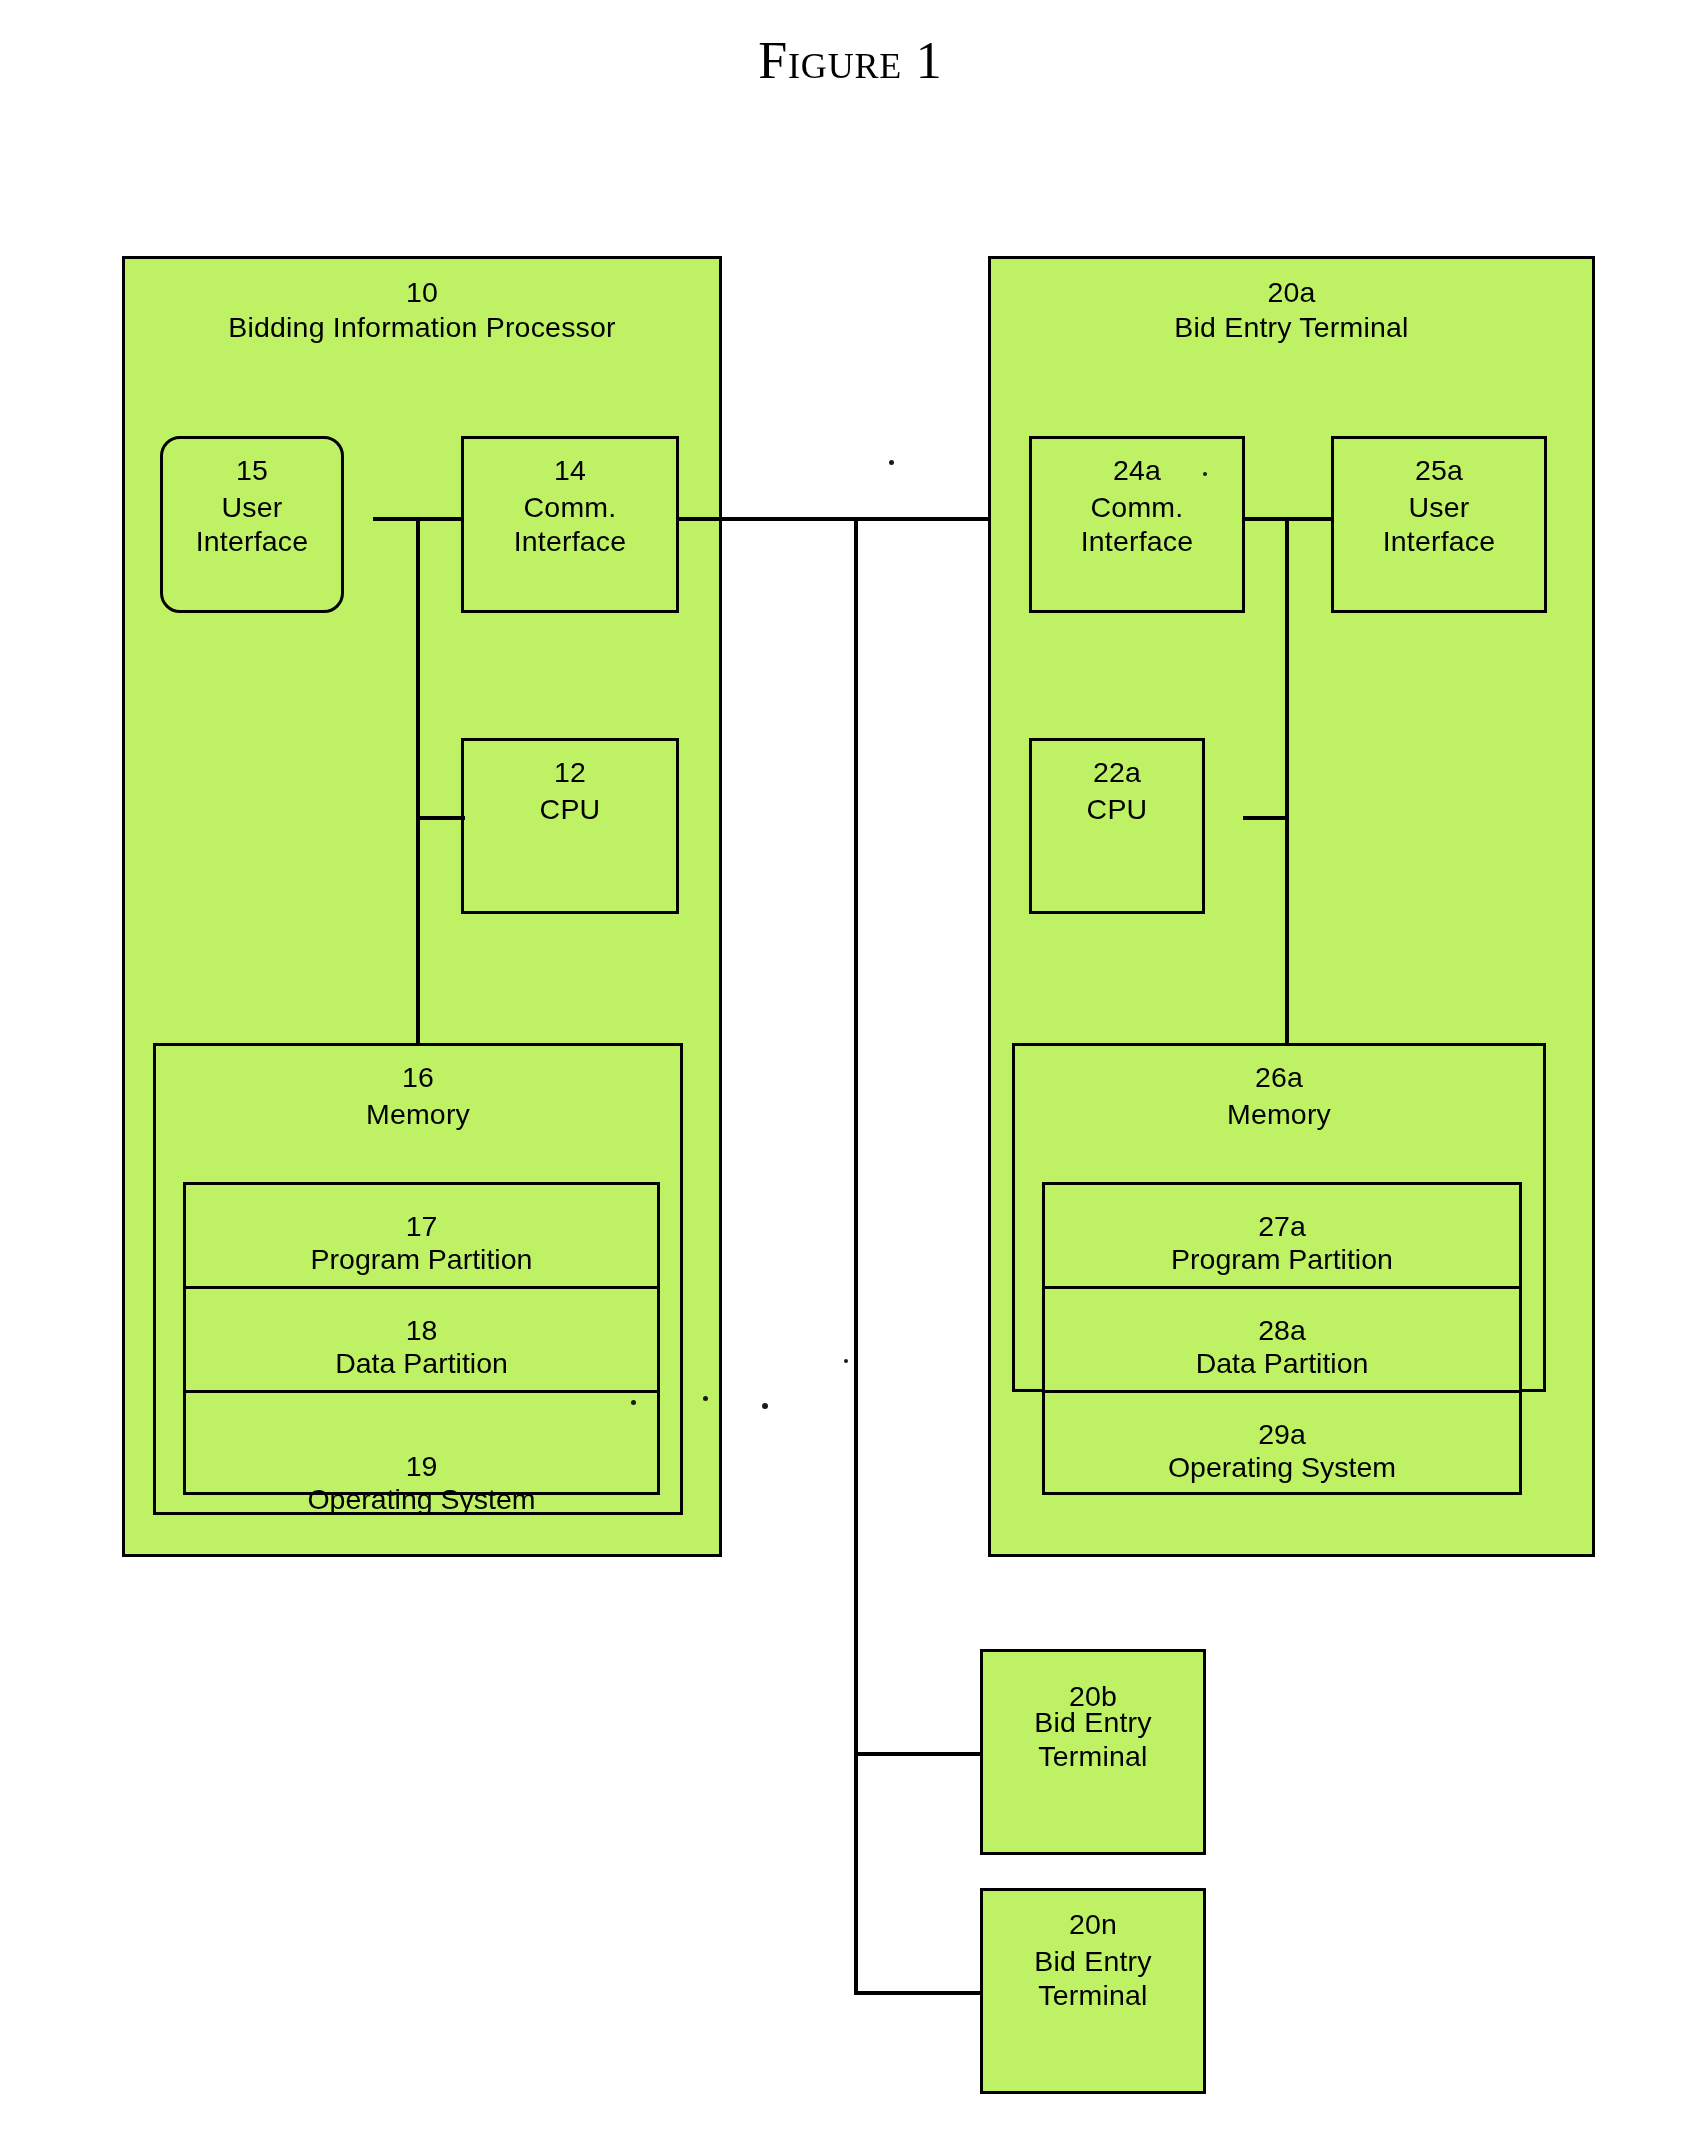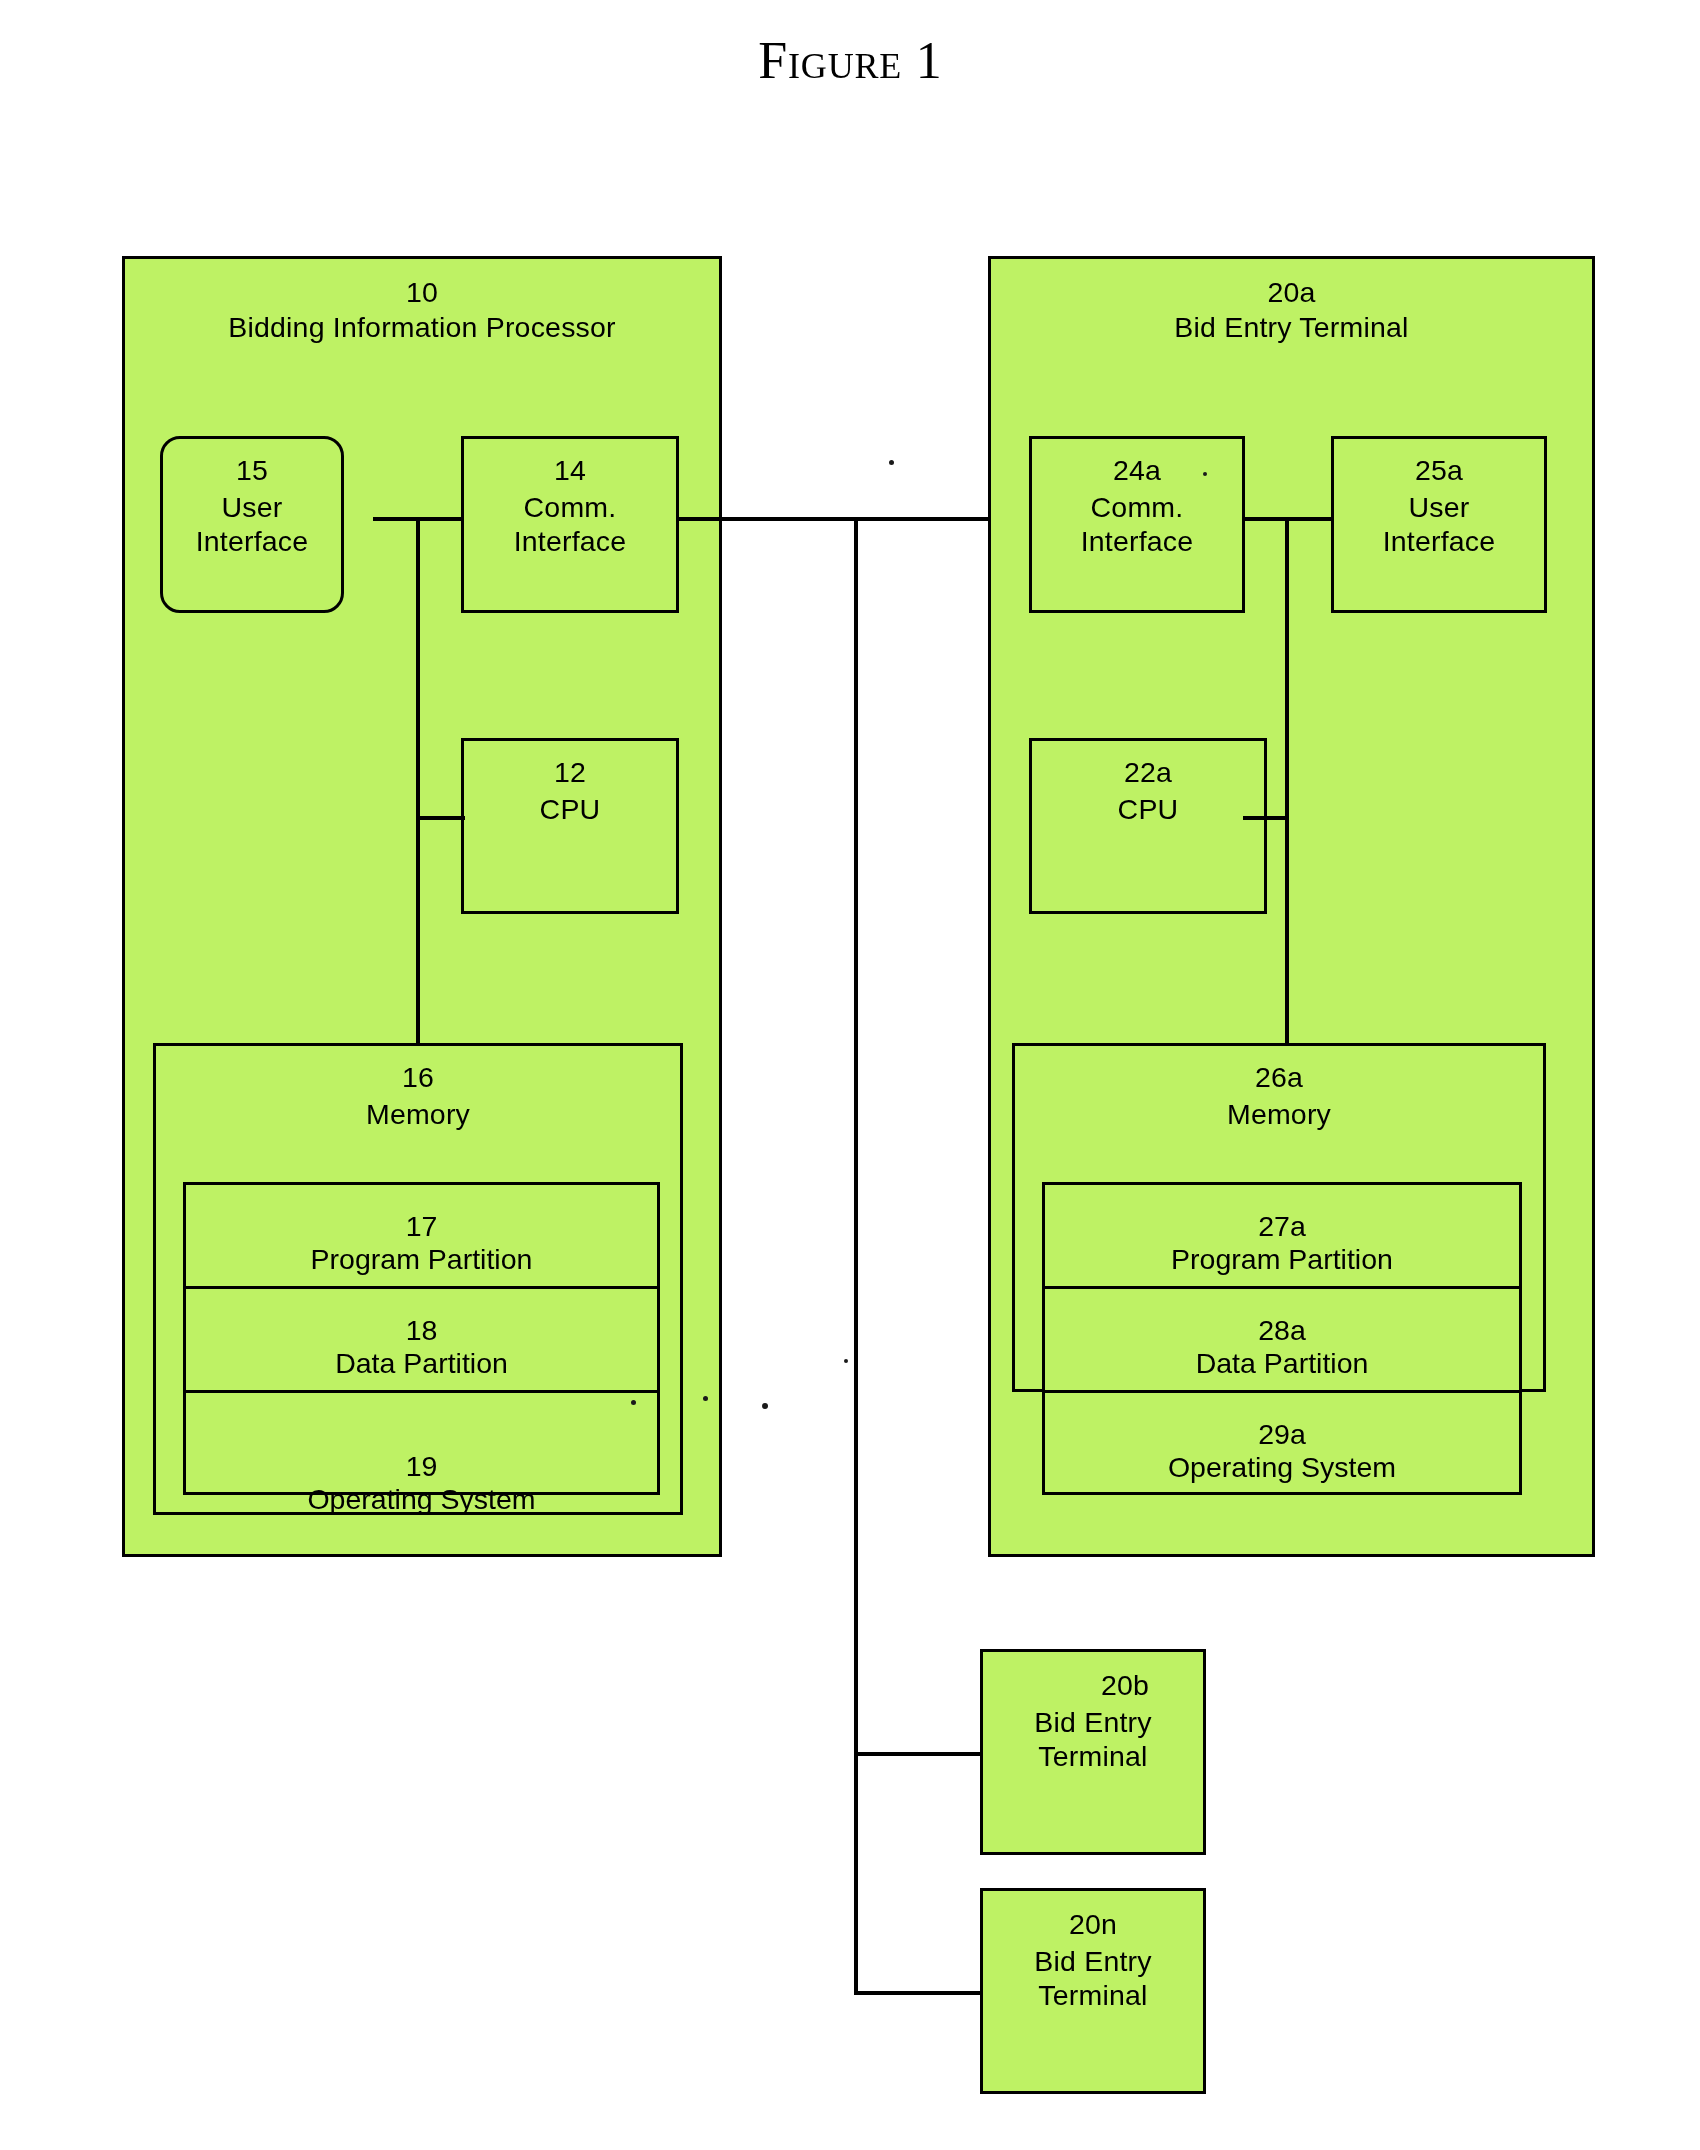--- a/index.html
+++ b/index.html
@@ -167,21 +167,21 @@
   <div class="lbl" style="top:52px;">Comm.
 Interface</div>
 </div>
 
 <div class="box" style="left:1331px; top:436px; width:216px; height:177px;">
   <div class="lbl" style="top:15px;">25a</div>
   <div class="lbl" style="top:52px;">User
 Interface</div>
 </div>
 
-<div class="box" style="left:1029px; top:738px; width:238px; height:176px;">
+<div class="box" style="left:1029px; top:738px; width:176px; height:176px;">
   <div class="lbl" style="top:15px;">22a</div>
   <div class="lbl" style="top:52px;">CPU</div>
 </div>
 
 <div class="box" style="left:1012px; top:1043px; width:534px; height:349px;">
   <div class="lbl" style="top:15px;">26a</div>
   <div class="lbl" style="top:52px;">Memory</div>
 
   <div class="box" style="left:27px; top:136px; width:480px; height:313px; border-width:3.4px;">
     <div class="partition" style="top:0; height:104px;">
@@ -199,21 +199,21 @@
   </div>
 </div>
 
 <div class="wire-h" style="left:1243px; top:517px; width:91px;"></div>
 
 <div class="wire-v" style="left:1285px; top:517px; height:529px;"></div>
 
 <div class="wire-h" style="left:1243px; top:816px; width:46px;"></div>
 
 <div class="box" style="left:980px; top:1649px; width:226px; height:206px;">
-  <div class="lbl" style="top:17px;padding-left:32px;">20b</div>
+  <div class="lbl" style="top:28px;">20b</div>
   <div class="lbl" style="top:54px;">Bid Entry
 Terminal</div>
 </div>
 
 <div class="box" style="left:980px; top:1888px; width:226px; height:206px;">
   <div class="lbl" style="top:17px;">20n</div>
   <div class="lbl" style="top:54px;">Bid Entry
 Terminal</div>
 </div>
 

